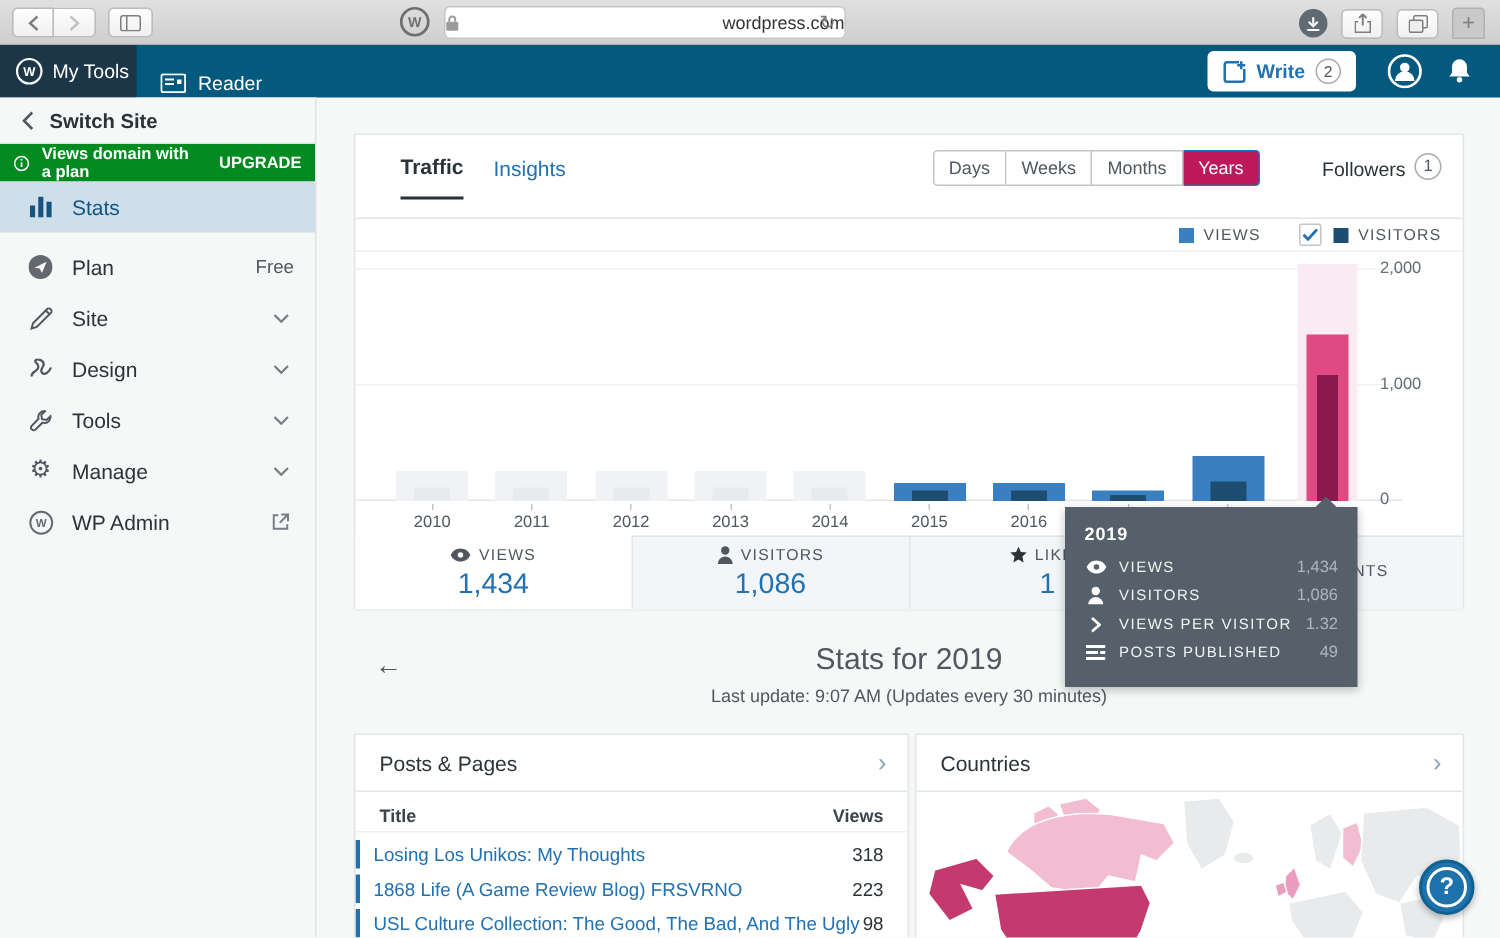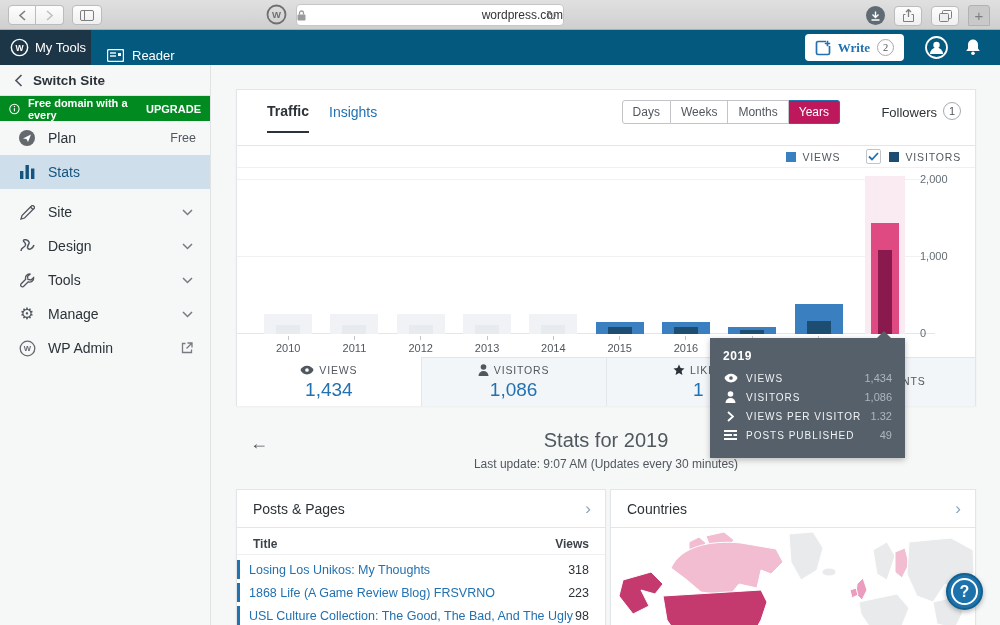--- a/index.html
+++ b/index.html
@@ -30,21 +30,21 @@
   .plus-btn { color:#7e7e7e; font-size:15px; background:#c9c9c9; border:1px solid #b2b2b2;
     border-radius:3px 3px 0 0; width:22px; height:21px; display:flex;align-items:center;justify-content:center; }
 
   
   .adminbar { position:absolute; left:0; top:30px; width:1000px; height:35px; background:#04597e; }
   .mysites { position:absolute; left:0; top:0; width:91px; height:35px; background:#1c3647;
     display:flex; align-items:center; gap:6px; padding-left:10px; color:#fff; font-size:13px; }
   .reader { position:absolute; left:91px; top:0; height:51px; display:flex; align-items:center;
     gap:8px; padding:0 16px; color:#fff; font-size:13px; }
   .write-btn { position:absolute; right:96px; top:4px; height:27px; background:#fff; border-radius:4px;
-    display:flex; align-items:center; gap:7px; padding:0 10px; color:#2271b1; font-size:13px; font-weight:600;font-family:Liberation Serif, serif; }
+    display:flex; align-items:center; gap:7px; padding:0 10px; color:#2271b1; font-size:13px; font-weight:600; }
   .write-badge { width:17px; height:17px; border-radius:50%; border:1px solid #a7aaad; color:#50575e;
     font-size:10.5px; display:flex; align-items:center; justify-content:center; font-weight:400; }
   .avatar { position:absolute; right:52px; top:6px; }
   .bell { position:absolute; right:18px; top:8px; }
 
   
   .sidebar { position:absolute; left:0; top:65px; width:211px; height:560px; background:#f6f7f7;
     border-right:1px solid #e0e2e4; }
   .switch-site { height:31px; border-bottom:1px solid #e0e2e4; display:flex; align-items:center;
     gap:10px; padding-left:14px; font-size:13.5px; font-weight:700; color:#2c3338; }
@@ -261,46 +261,46 @@
           <path d="M7.5 1 L2 6.5 L7.5 12" fill="none" stroke="#50575e" stroke-width="1.7"></path>
         </svg>
       <span>Switch Site</span>
     </div>
     <div class="upgrade-banner">
       <svg width="14" height="14" viewBox="0 0 14 14">
         <circle cx="7" cy="7" r="6" fill="none" stroke="#fff" stroke-width="1.3"></circle>
         <line x1="7" y1="6" x2="7" y2="10" stroke="#fff" stroke-width="1.5"></line>
         <circle cx="7" cy="3.8" r="0.9" fill="#fff"></circle>
       </svg>
-      <span>Free domain with a every</span>
+      <span>Views domain with a plan</span>
       <span class="grow"></span>
       <span>UPGRADE</span>
     </div>
     <div class="menu">
-
-      <div class="menu-item">
-        <span class="mi-icon">
-          <svg width="16" height="16" viewBox="0 0 16 16">
-              <circle cx="8" cy="8" r="8" fill="#646970"></circle>
-              <path d="M4 8.5 L12 4.5 L9 12 L7.5 9 Z" fill="#fff"></path>
-            </svg>
-        </span>
-        <span class="mi-label">Plan</span>
-        <span class="mi-right">Free</span>
-      </div>
 
       <div class="menu-item selected">
         <span class="mi-icon">
           <svg width="15" height="14" viewBox="0 0 15 14">
               <rect x="0" y="6" width="3.4" height="8" fill="currentColor"></rect>
               <rect x="5.5" y="0" width="3.4" height="14" fill="currentColor"></rect>
               <rect x="11" y="3.5" width="3.4" height="10.5" fill="currentColor"></rect>
             </svg>
         </span>
         <span class="mi-label">Stats</span>
+      </div>
+
+      <div class="menu-item">
+        <span class="mi-icon">
+          <svg width="16" height="16" viewBox="0 0 16 16">
+              <circle cx="8" cy="8" r="8" fill="#646970"></circle>
+              <path d="M4 8.5 L12 4.5 L9 12 L7.5 9 Z" fill="#fff"></path>
+            </svg>
+        </span>
+        <span class="mi-label">Plan</span>
+        <span class="mi-right">Free</span>
       </div>
 
       <div class="menu-item">
         <span class="mi-icon">
           <svg width="15" height="15" viewBox="0 0 15 15">
               <path d="M1 14 L2 10.5 L10.5 2 L13 4.5 L4.5 13 Z M10.5 2 L11.8 0.7 a1 1 0 0 1 1.4 0 l1.1 1.1 a1 1 0 0 1 0 1.4 L13 4.5" fill="none" stroke="#50575e" stroke-width="1.3"></path>
             </svg>
         </span>
         <span class="mi-label">Site</span>
         <span class="mi-icon">

